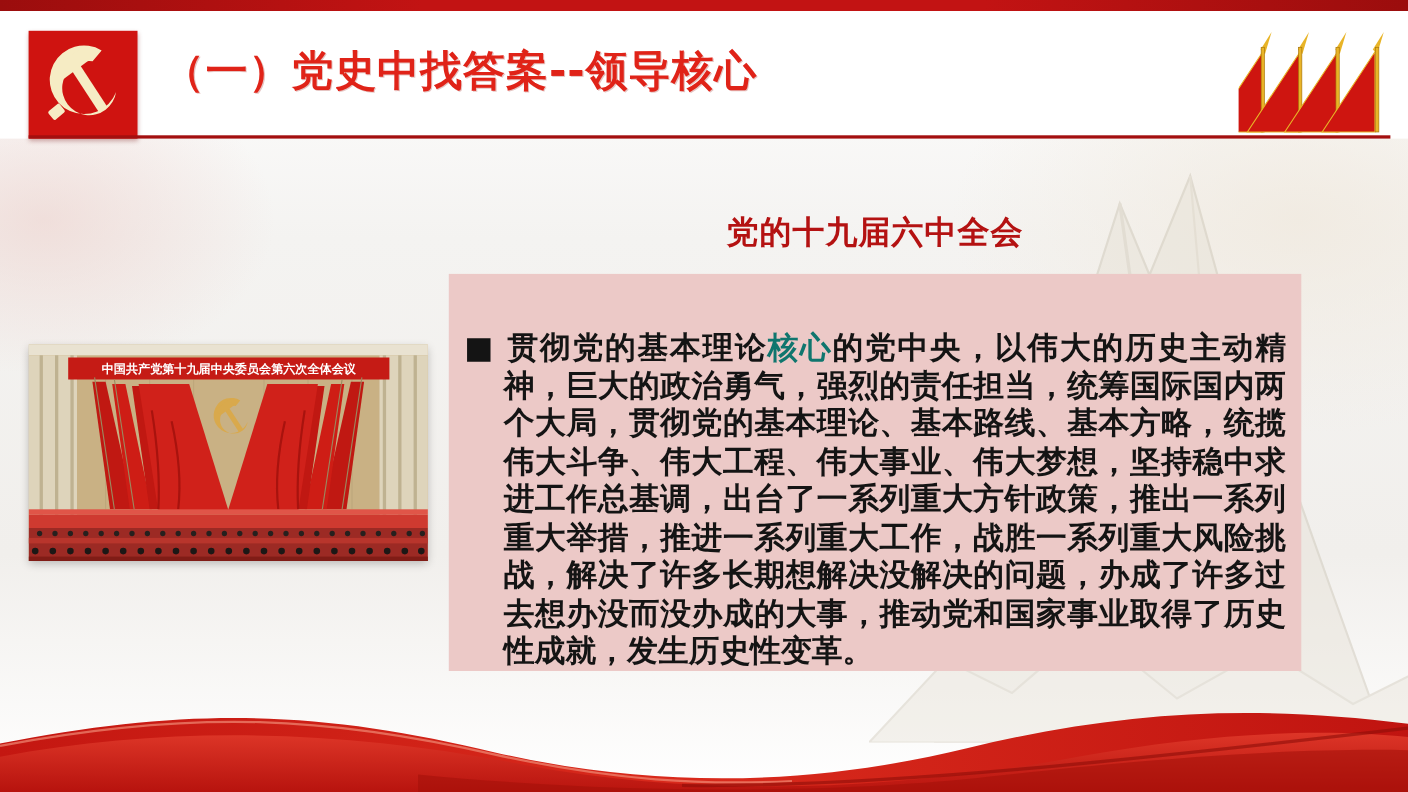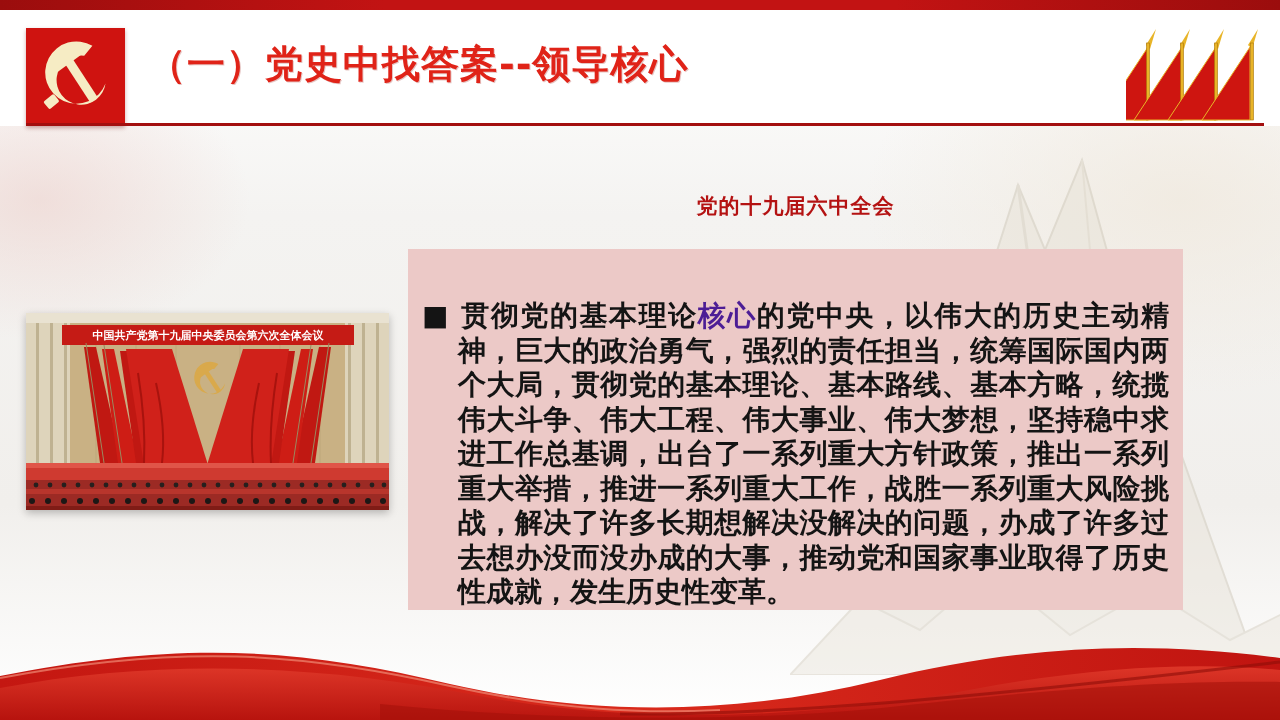--- a/index.html
+++ b/index.html
@@ -22,27 +22,27 @@
   .emblem-box{left:26px;top:28px;width:99px;height:98px;background:#cf1310;
     display:flex;align-items:center;justify-content:center;
     box-shadow:0 2px 4px rgba(120,20,20,.35);}
   .slide-title{left:148px;top:10px;width:1000px;height:108px;display:flex;align-items:center;
     font-size:38px;font-weight:bold;color:#e02318;letter-spacing:1px;
     text-shadow:1px 1px 0 rgba(150,20,10,.25);}
   .header-underline{left:26px;top:123px;width:1238px;height:3px;background:#a30f0f;}
 
   
   .section-heading{left:408px;top:192px;width:775px;height:42px;
-    text-align:center;font-size:21px;font-weight:bold;color:#b41212;letter-spacing:1px;}
+    text-align:center;font-size:29px;font-weight:bold;color:#b41212;letter-spacing:1px;}
   .content-box{left:408px;top:249px;width:775px;height:361px;background:#ecc9c7;}
   .body-text{position:absolute;left:14px;top:50px;right:14px;
     font-size:28px;line-height:34.5px;font-weight:bold;color:#141414;
     text-align:justify;}
   .body-text p{margin:0;padding-left:36px;text-indent:-36px;}
-  .hl{color:#4c1d95;}
+  .hl{color:#0f766e;}
   .photo-frame{left:26px;top:313px;width:363px;height:197px;box-shadow:0 3px 8px rgba(0,0,0,.25);}
 
   
   .flags-deco{left:1126px;top:27px;width:140px;height:97px;}
   .mountain{left:790px;top:130px;width:500px;height:545px;opacity:.45;pointer-events:none;}
   .bottom-wave{left:0;top:618px;width:1280px;height:102px;}
 </style>
 </head>
 <body>
 

